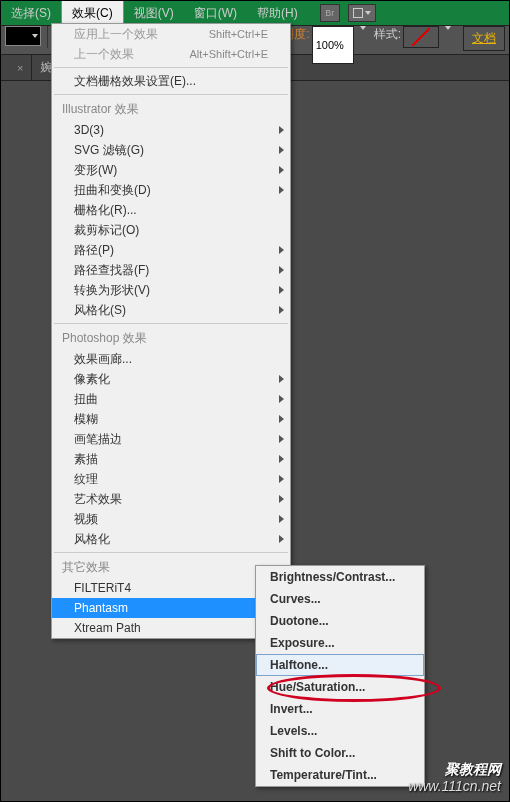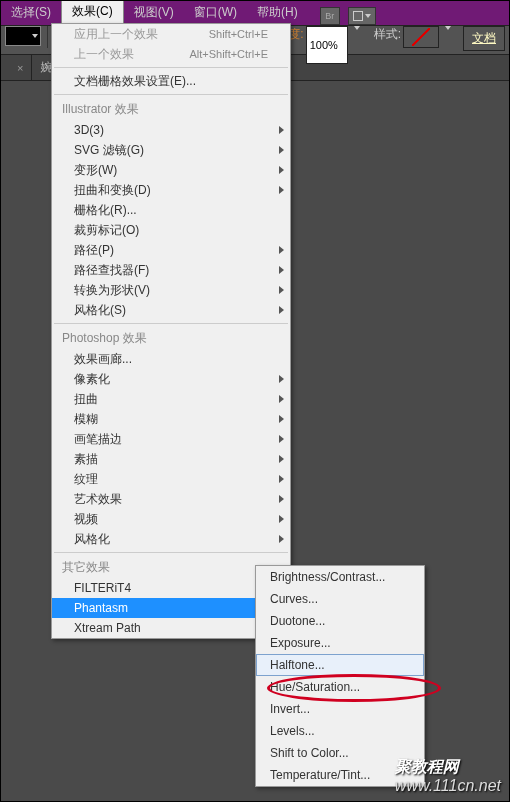--- a/index.html
+++ b/index.html
@@ -1,59 +1,59 @@
 <!DOCTYPE html>
 <html><head>
 <meta charset="utf-8">
 <style>
   * { box-sizing: border-box; margin: 0; padding: 0; font-family: "Microsoft YaHei", "SimSun", Arial, sans-serif; }
   body { background: #4a4a4a; width: 510px; height: 802px; overflow: hidden; position: relative; border: 1px solid #000; }
-  .menubar { display: flex; align-items: flex-end; height: 24px; background: #701a75; color: #ccc; font-size: 12px; }
+  .menubar { display: flex; align-items: center; height: 24px; background: #15803d; color: #ccc; font-size: 12px; }
   .menubar-item { padding: 4px 10px; cursor: default; }
   .menubar-item.active { background: #f0f0f0; color: #000; border: 1px solid #888; }
   .menubar-spacer { flex: 0 0 8px; }
   .menubar-icon { width: 20px; height: 18px; background: #666; border: 1px solid #333; margin: 0 4px; display: flex; align-items: center; justify-content: center; font-size: 9px; color: #aaa; }
   .menubar-icon2 { width: 28px; height: 18px; background: #666; border: 1px solid #333; margin: 0 4px; display: flex; align-items: center; justify-content: center; }
   .menubar-icon2 .tri { width:0;height:0;border-left:3px solid transparent;border-right:3px solid transparent;border-top:4px solid #ccc;margin-left:2px;}
   .optionsbar { display: flex; align-items: flex-start; height: 30px; background: #535353; border-top: 1px solid #222; border-bottom: 1px solid #222; padding: 0 4px; color: #ccc; font-size: 12px; }
   .optionsbar .swatch { width: 36px; height: 20px; background: #000; border: 1px solid #888; margin-right: 4px; }
   .optionsbar .swatch .tri { float:right; width:0;height:0;border-left:3px solid transparent;border-right:3px solid transparent;border-top:4px solid #ccc;margin:7px 2px 0 0;}
   .optionsbar .tri-small { width:0;height:0;border-left:3px solid transparent;border-right:3px solid transparent;border-top:4px solid #ccc;margin:0 4px;}
   .optionsbar .vsep { width:1px; height:22px; background:#333; margin:0 2px; }
   .optionsbar .opacity-label { color:#d08030; margin-left:2px; }
   .optionsbar .opacity-field { width:42px; height:18px; background:#fff; color:#000; font-size:11px; padding:18px 3px; border:1px solid #222; margin:0 2px; }
-  .optionsbar .style-label { margin-left:10px; }
+  .optionsbar .style-label { margin-left:4px; }
   .optionsbar .style-btn { width:36px; height:22px; background:#555; border:1px solid #222; margin:0 2px; display:flex;align-items:center;justify-content:center;}
   .optionsbar .style-btn .slash { width:18px;height:18px; background:linear-gradient(135deg, transparent 45%, #d00 46%, #d00 54%, transparent 55%);}
-  .optionsbar .text-btn { padding:3px 8px; background:#555; border:1px solid #222; margin-left:8px; color:#fef9c3;text-decoration:underline; }
+  .optionsbar .text-btn { padding:3px 8px; background:#555; border:1px solid #222; margin-left:8px; color:#eab308;text-decoration:underline; }
   .filetabs { display:flex; align-items:center; height:26px; background:#434343; border-bottom:1px solid #222; color:#bbb; font-size:12px;}
   .filetab { display:flex; align-items:center; padding:0 8px; height:100%; border-right:1px solid #222;}
   .filetab-close { margin-left:8px; font-size:11px; color:#999;}
   .canvas-area { position:absolute; top:80px; left:0; right:0; bottom:0; background:#4a4a4a; }
 
   
   .menu { position:absolute; top:22px; left:50px; width:240px; background:#f0f0f0; border:1px solid #999; box-shadow:2px 2px 4px rgba(0,0,0,0.4); font-size:12px; color:#333; }
   .menu-item { display:flex; align-items:center; height:20px; padding:0 22px 0 22px; position:relative; cursor:default; white-space:nowrap;}
   .menu-item.disabled { color:#999; }
   .menu-item .shortcut { margin-left:auto; color:#888; font-size:11px; padding-left:10px;}
   .menu-item.has-sub::after { content:""; position:absolute; right:6px; top:6px; width:0;height:0;border-top:4px solid transparent;border-bottom:4px solid transparent;border-left:5px solid #555;}
   .menu-item.highlight { background:#1e90ff; color:#fff; }
   .menu-item.highlight::after { border-left-color:#fff; }
   .menu-sep { height:1px; background:#ccc; margin:3px 2px; }
   .menu-header { color:#888; padding:3px 10px 2px 10px; font-size:12px; }
 
   
   .submenu { position:absolute; top:564px; left:254px; width:170px; background:#f0f0f0; border:1px solid #999; box-shadow:2px 2px 4px rgba(0,0,0,0.4); font-size:12px; color:#333;}
-  .submenu .menu-item { padding:0 10px 0 14px; height:22px; }
+  .submenu .menu-item { padding:0 10px 0 14px; height:22px;font-weight:bold; }
   .submenu .menu-item.hover { background:#e8f0fa; border:1px solid #7da2ce; height:22px; padding:0 9px 0 13px;}
 
   
   .annotation-circle { position:absolute; top:673px; left:266px; width:174px; height:28px; border:3px solid #d00020; border-radius:50%/50%; pointer-events:none; }
 
-  .watermark { position:absolute; right:8px; bottom:6px; color:#ddd; font-size:16px; font-style:italic; text-shadow:1px 1px 2px #000; pointer-events:none; text-align:left; line-height:1.2;}
+  .watermark { position:absolute; right:8px; bottom:6px; color:#ddd; font-size:14px; font-style:italic; text-shadow:1px 1px 2px #000; pointer-events:none; text-align:right; line-height:1.2;}
   .watermark .logo { font-weight:bold; color:#fff; }
 </style>
 </head>
 <body>
 
 <div class="menubar">
   <div class="menubar-item">选择(S)</div>
   <div class="menubar-item active">效果(C)</div>
   <div class="menubar-item">视图(V)</div>
   <div class="menubar-item">窗口(W)</div>

